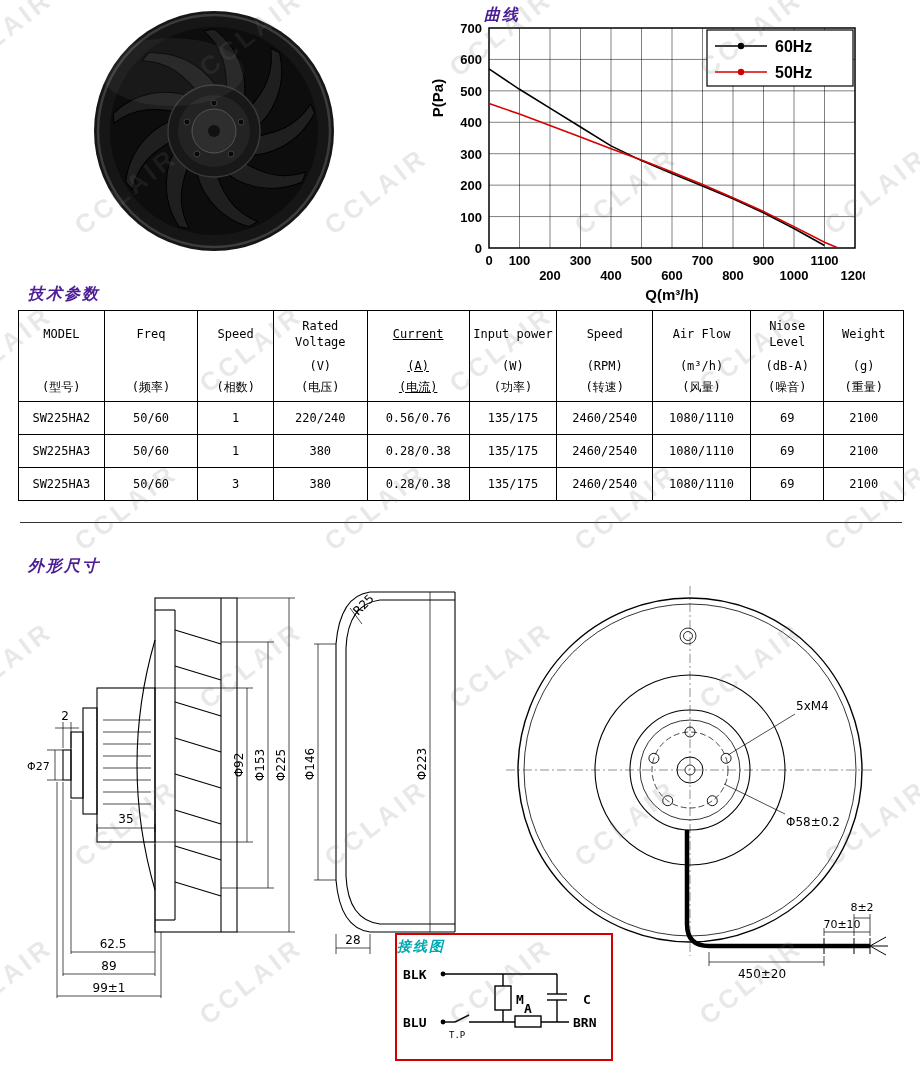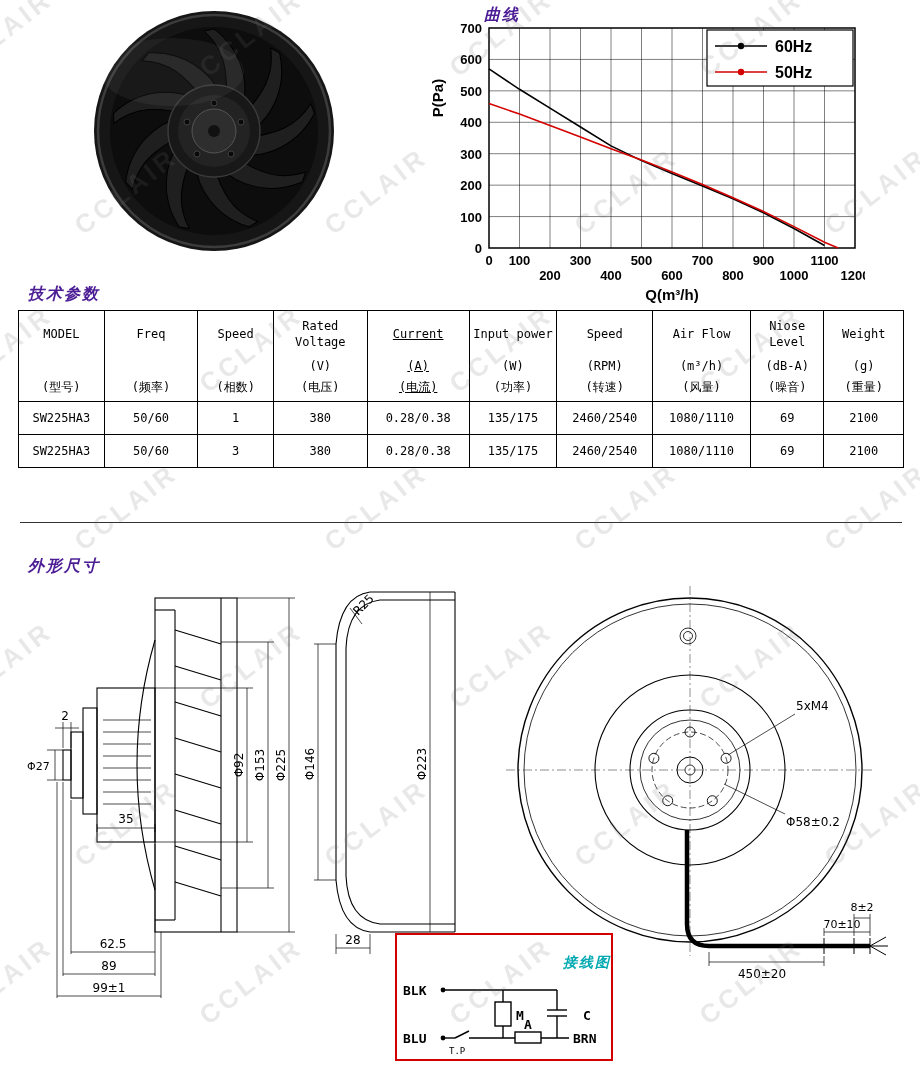--- a/index.html
+++ b/index.html
@@ -26,22 +26,22 @@
   
   .tick{font-family:"Liberation Sans",sans-serif;font-weight:700;font-size:13px;fill:#000}
   .axis{font-family:"Liberation Sans",sans-serif;font-weight:700;font-size:15px;fill:#000}
   .legend{font-family:"Liberation Sans",sans-serif;font-weight:700;font-size:16px;fill:#000}
   
   text.dim{font-family:"DejaVu Sans",sans-serif;font-size:12px;fill:#000}
   text.dimsm{font-family:"DejaVu Sans",sans-serif;font-size:11px;fill:#000}
   
   #wiring-box{position:absolute;left:395px;top:933px;width:218px;height:128px;
               border:2px solid #d40000;background:#fff;z-index:8}
-  #wiring-title{text-align:right;color:#00a9b2;font-family:"Liberation Sans",sans-serif;
-                font-style:italic;font-weight:700;font-size:14px;letter-spacing:2px;padding-top:19px}
+  #wiring-title{text-align:left;color:#00a9b2;font-family:"Liberation Sans",sans-serif;
+                font-style:italic;font-weight:700;font-size:14px;letter-spacing:2px;padding-top:3px}
   .wlabel{font-family:"DejaVu Sans Mono",monospace;font-weight:700;font-size:13px;fill:#000}
   .wsmall{font-family:"DejaVu Sans Mono",monospace;font-size:9px;fill:#000}
 </style>
 </head>
 <body>
 
 <div id="page">
 
   <div id="wm-layer">
       <span class="wm" style="left: -60px; top: 18px;">CCLAIR</span>
@@ -208,20 +208,32 @@
           </th>
           <th style="width: 78px;">
             <div class="h-en">Weight</div>
             <div class="h-unit">(g)</div>
             <div class="h-cn">(重量)</div>
           </th>
         </tr>
       </thead>
     <tbody>
         <tr>
+          <td>SW225HA2</td>
+          <td>50/60</td>
+          <td>1</td>
+          <td>220/240</td>
+          <td>0.56/0.76</td>
+          <td>135/175</td>
+          <td>2460/2540</td>
+          <td>1080/1110</td>
+          <td>69</td>
+          <td>2100</td>
+        </tr>
+        <tr>
           <td>SW225HA3</td>
           <td>50/60</td>
           <td>1</td>
           <td>380</td>
           <td>0.28/0.38</td>
           <td>135/175</td>
           <td>2460/2540</td>
           <td>1080/1110</td>
           <td>69</td>
           <td>2100</td>

